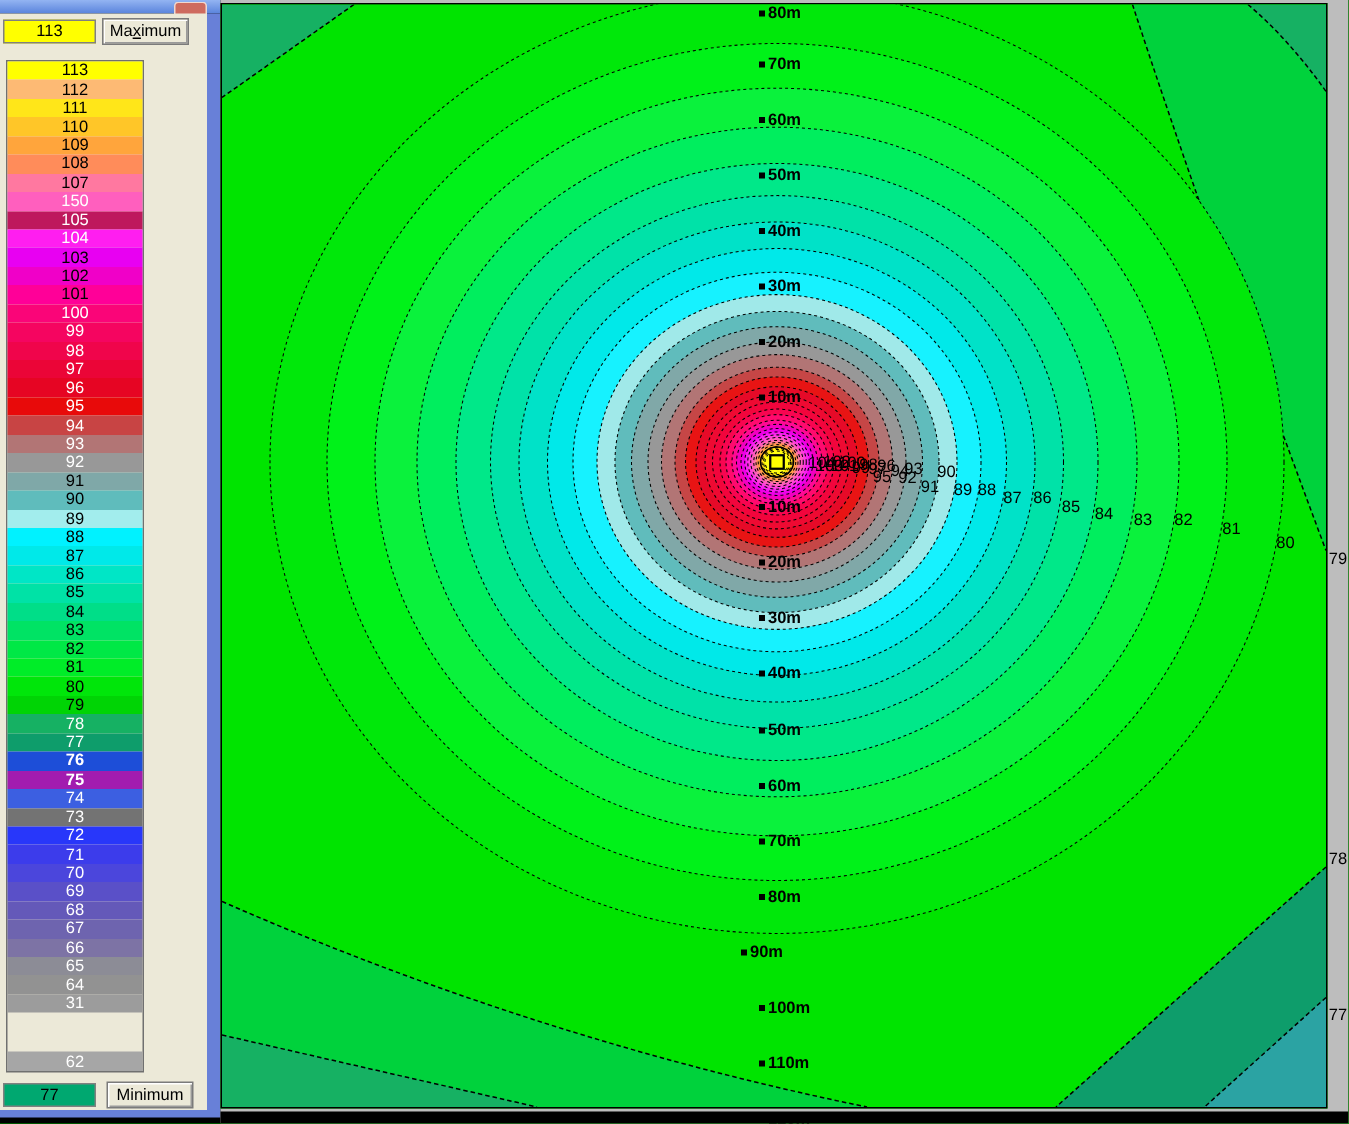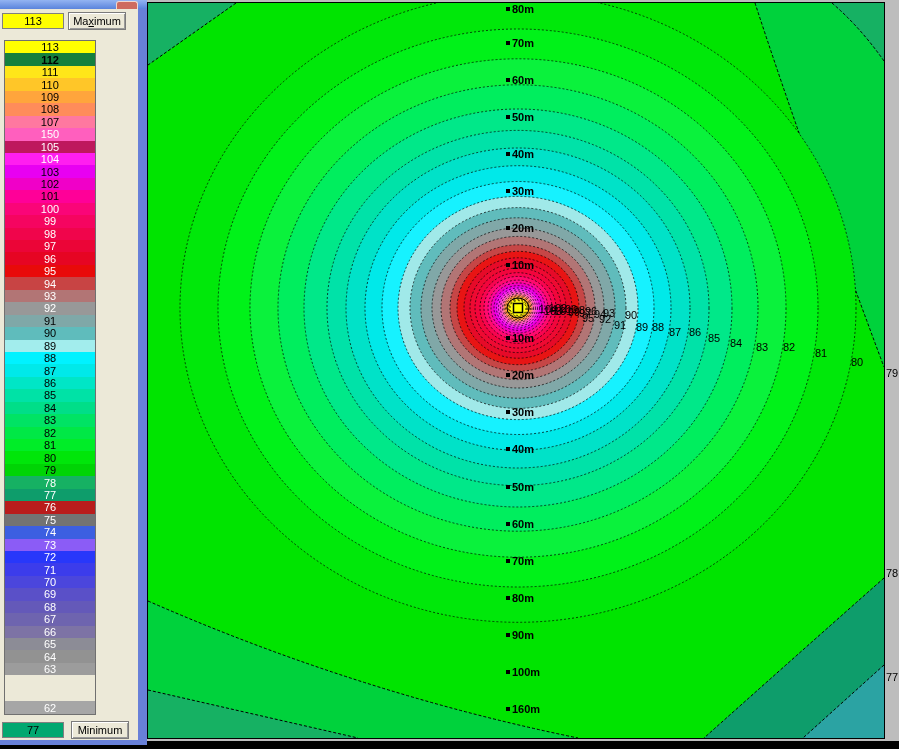--- a/index.html
+++ b/index.html
@@ -45,21 +45,21 @@
 
 <div class="panel">
   <div class="titlebar">
     <div class="closebtn"></div>
   </div>
   <div class="panel-body">
     <div class="value-box" id="maxbox">113</div>
     <button class="btn" id="maxbtn"><span><span>Ma</span><span class="accel">x</span><span>imum</span></span></button>
     <div class="scale" id="scale-rows">
         <div class="scale-row" style="background: rgb(255, 255, 0); color: rgb(0, 0, 0);">113</div>
-        <div class="scale-row" style="background: #15803d; color: rgb(0, 0, 0); font-weight: bold;">112</div>
+        <div class="scale-row" style="background: #fdba74; color: rgb(0, 0, 0);">112</div>
         <div class="scale-row" style="background: rgb(255, 230, 25); color: rgb(0, 0, 0);">111</div>
         <div class="scale-row" style="background: rgb(255, 198, 40); color: rgb(0, 0, 0);">110</div>
         <div class="scale-row" style="background: rgb(255, 165, 60); color: rgb(0, 0, 0);">109</div>
         <div class="scale-row" style="background: rgb(255, 140, 90); color: rgb(0, 0, 0);">108</div>
         <div class="scale-row" style="background: rgb(255, 120, 160); color: rgb(0, 0, 0);">107</div>
         <div class="scale-row" style="background: rgb(255, 95, 190); color: rgb(255, 255, 255);">150</div>
         <div class="scale-row" style="background: #be185d; color: rgb(255, 255, 255);">105</div>
         <div class="scale-row" style="background: rgb(255, 30, 240); color: rgb(255, 255, 255);">104</div>
         <div class="scale-row" style="background: rgb(232, 0, 242); color: rgb(0, 0, 0);">103</div>
         <div class="scale-row" style="background: rgb(240, 0, 200); color: rgb(0, 0, 0);">102</div>
@@ -81,34 +81,34 @@
         <div class="scale-row" style="background: rgb(0, 230, 198); color: rgb(0, 0, 0);">86</div>
         <div class="scale-row" style="background: rgb(0, 226, 166); color: rgb(0, 0, 0);">85</div>
         <div class="scale-row" style="background: rgb(0, 222, 136); color: rgb(0, 0, 0);">84</div>
         <div class="scale-row" style="background: rgb(0, 227, 100); color: rgb(0, 0, 0);">83</div>
         <div class="scale-row" style="background: rgb(0, 232, 70); color: rgb(0, 0, 0);">82</div>
         <div class="scale-row" style="background: rgb(0, 237, 40); color: rgb(0, 0, 0);">81</div>
         <div class="scale-row" style="background: rgb(0, 230, 10); color: rgb(0, 0, 0);">80</div>
         <div class="scale-row" style="background: rgb(0, 212, 5); color: rgb(0, 0, 0);">79</div>
         <div class="scale-row" style="background: rgb(22, 177, 99); color: rgb(255, 255, 255);">78</div>
         <div class="scale-row" style="background: rgb(14, 157, 107); color: rgb(255, 255, 255);">77</div>
-        <div class="scale-row" style="background: #b91c1c; color: rgb(255, 255, 255);">76</div>
-        <div class="scale-row" style="background: #737373; color: rgb(255, 255, 255);">75</div>
+        <div class="scale-row" style="background: #1d4ed8; color: rgb(255, 255, 255); font-weight: bold;">76</div>
+        <div class="scale-row" style="background: #a21caf; color: rgb(255, 255, 255); font-weight: bold;">75</div>
         <div class="scale-row" style="background: rgb(60, 95, 225); color: rgb(255, 255, 255);">74</div>
-        <div class="scale-row" style="background: #8b5cf6; color: rgb(255, 255, 255);">73</div>
+        <div class="scale-row" style="background: #737373; color: rgb(255, 255, 255);">73</div>
         <div class="scale-row" style="background: rgb(40, 55, 250); color: rgb(255, 255, 255);">72</div>
         <div class="scale-row" style="background: rgb(60, 60, 235); color: rgb(255, 255, 255);">71</div>
         <div class="scale-row" style="background: rgb(75, 70, 220); color: rgb(255, 255, 255);">70</div>
         <div class="scale-row" style="background: rgb(90, 80, 200); color: rgb(255, 255, 255);">69</div>
         <div class="scale-row" style="background: rgb(100, 89, 185); color: rgb(255, 255, 255);">68</div>
         <div class="scale-row" style="background: rgb(110, 100, 175); color: rgb(255, 255, 255);">67</div>
         <div class="scale-row" style="background: rgb(125, 115, 165); color: rgb(255, 255, 255);">66</div>
         <div class="scale-row" style="background: rgb(140, 140, 150); color: rgb(255, 255, 255);">65</div>
         <div class="scale-row" style="background: rgb(146, 146, 146); color: rgb(255, 255, 255);">64</div>
-        <div class="scale-row" style="background: rgb(156, 156, 156); color: rgb(255, 255, 255);">63</div>
+        <div class="scale-row" style="background: rgb(156, 156, 156); color: rgb(255, 255, 255);">31</div>
         <div class="scale-row" style="background: rgb(166, 166, 166); color: rgb(255, 255, 255); margin-top: 26px;">62</div>
       </div>
     <div class="value-box" id="minbox">77</div>
     <button class="btn" id="minbtn"><span><span></span><span class="accel"></span><span>Minimum</span></span></button>
   </div>
   <div class="panel-rborder"></div>
   <div class="panel-bborder"></div>
 </div>
 
 <div class="mapwin">
@@ -226,31 +226,31 @@
         <span>60m</span>
       </span>
       <span class="dist" style="left: 358px; top: 558px;">
         <span class="tick"></span>
         <span>70m</span>
       </span>
       <span class="dist" style="left: 358px; top: 595px;">
         <span class="tick"></span>
         <span>80m</span>
       </span>
-      <span class="dist" style="left: 358px; top: 632px; justify-content: space-between;">
+      <span class="dist" style="left: 346px; top: 632px; justify-content: space-between;">
         <span class="tick"></span>
         <span>90m</span>
       </span>
       <span class="dist" style="left: 358px; top: 669px;">
         <span class="tick"></span>
         <span>100m</span>
       </span>
       <span class="dist" style="left: 358px; top: 706px;">
         <span class="tick"></span>
-        <span>160m</span>
+        <span>110m</span>
       </span>
       <span class="dist" style="left: 358px; top: 743px;">
         <span class="tick"></span>
         <span>120m</span>
       </span>
       <span class="cl" style="left: 400px; top: 306px;">104</span>
       <span class="cl" style="left: 405px; top: 308px;">103</span>
       <span class="cl" style="left: 410px; top: 305px;">102</span>
       <span class="cl" style="left: 415px; top: 308px;">101</span>
       <span class="cl" style="left: 420px; top: 306px;">100</span>

